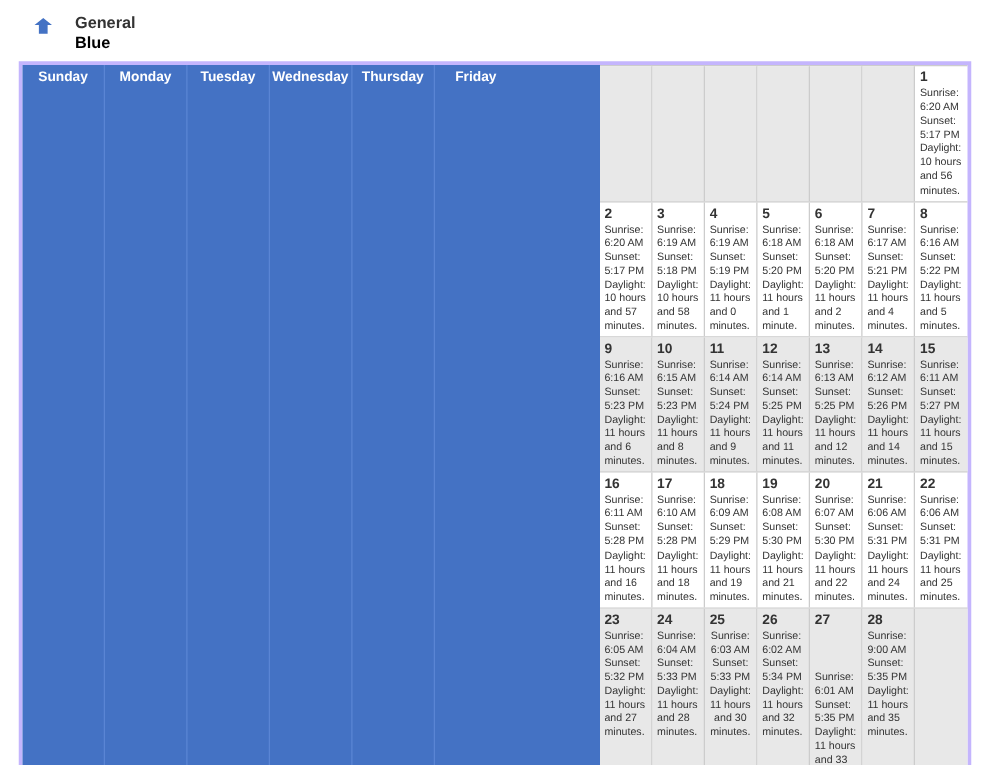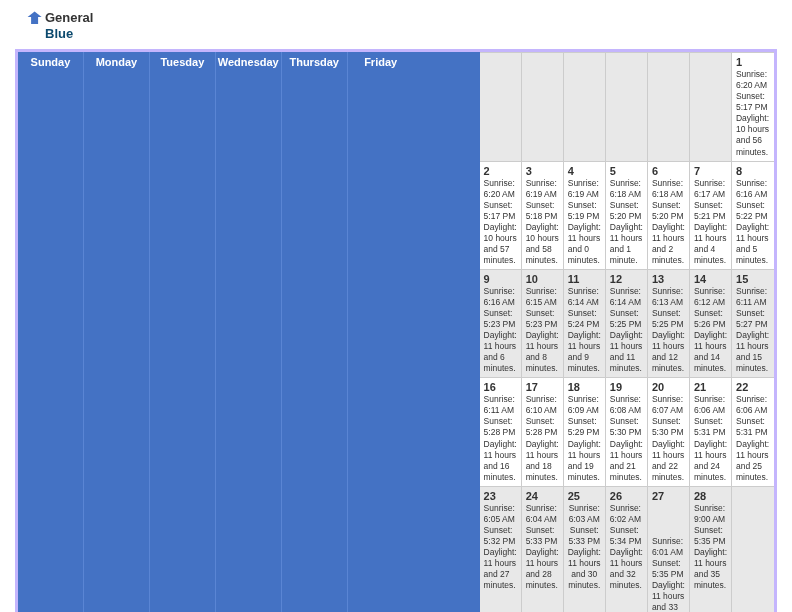--- a/index.html
+++ b/index.html
@@ -18,22 +18,22 @@
       flex-direction: column;
     }
     .header {
       display: flex;
       justify-content: space-between;
       align-items: flex-start;
       margin-bottom: 8px;
     }
     .logo {
       display: flex;
-      align-items: flex-start;
-      gap: 2px;
+      align-items: flex-end;
+      gap: 17px;
     }
     .logo-icon {
       width: 28px;
       height: 28px;
     }
     .title-block {
       text-align: right;
     }
     .month-year {
       font-size: 32px;
@@ -102,21 +102,21 @@
 <body>
 
 <div class="page">
   <div class="header">
     <div class="logo">
       <svg class="logo-icon" viewBox="0 0 40 40">
     <polygon points="28,2 38,10 33,10 33,20 23,20 23,10 18,10" fill="#4472C4"></polygon>
   </svg>
       <div style="display:flex;flex-direction:column;line-height:1.2">
         <span style="font-size:13px;font-weight:bold;color:#333;">General</span>
-        <span style="font-size:13px;font-weight:bold;color:#0c4a6e;">Blue</span>
+        <span style="font-size:13px;font-weight:bold;color:#000000;">Blue</span>
       </div>
     </div>
   </div>
 
   <div class="calendar">
     <div class="cal-header">
     <div class="cal-header-cell">Sunday</div>
         <div class="cal-header-cell">Monday</div>
         <div class="cal-header-cell">Tuesday</div>
         <div class="cal-header-cell">Wednesday</div>

